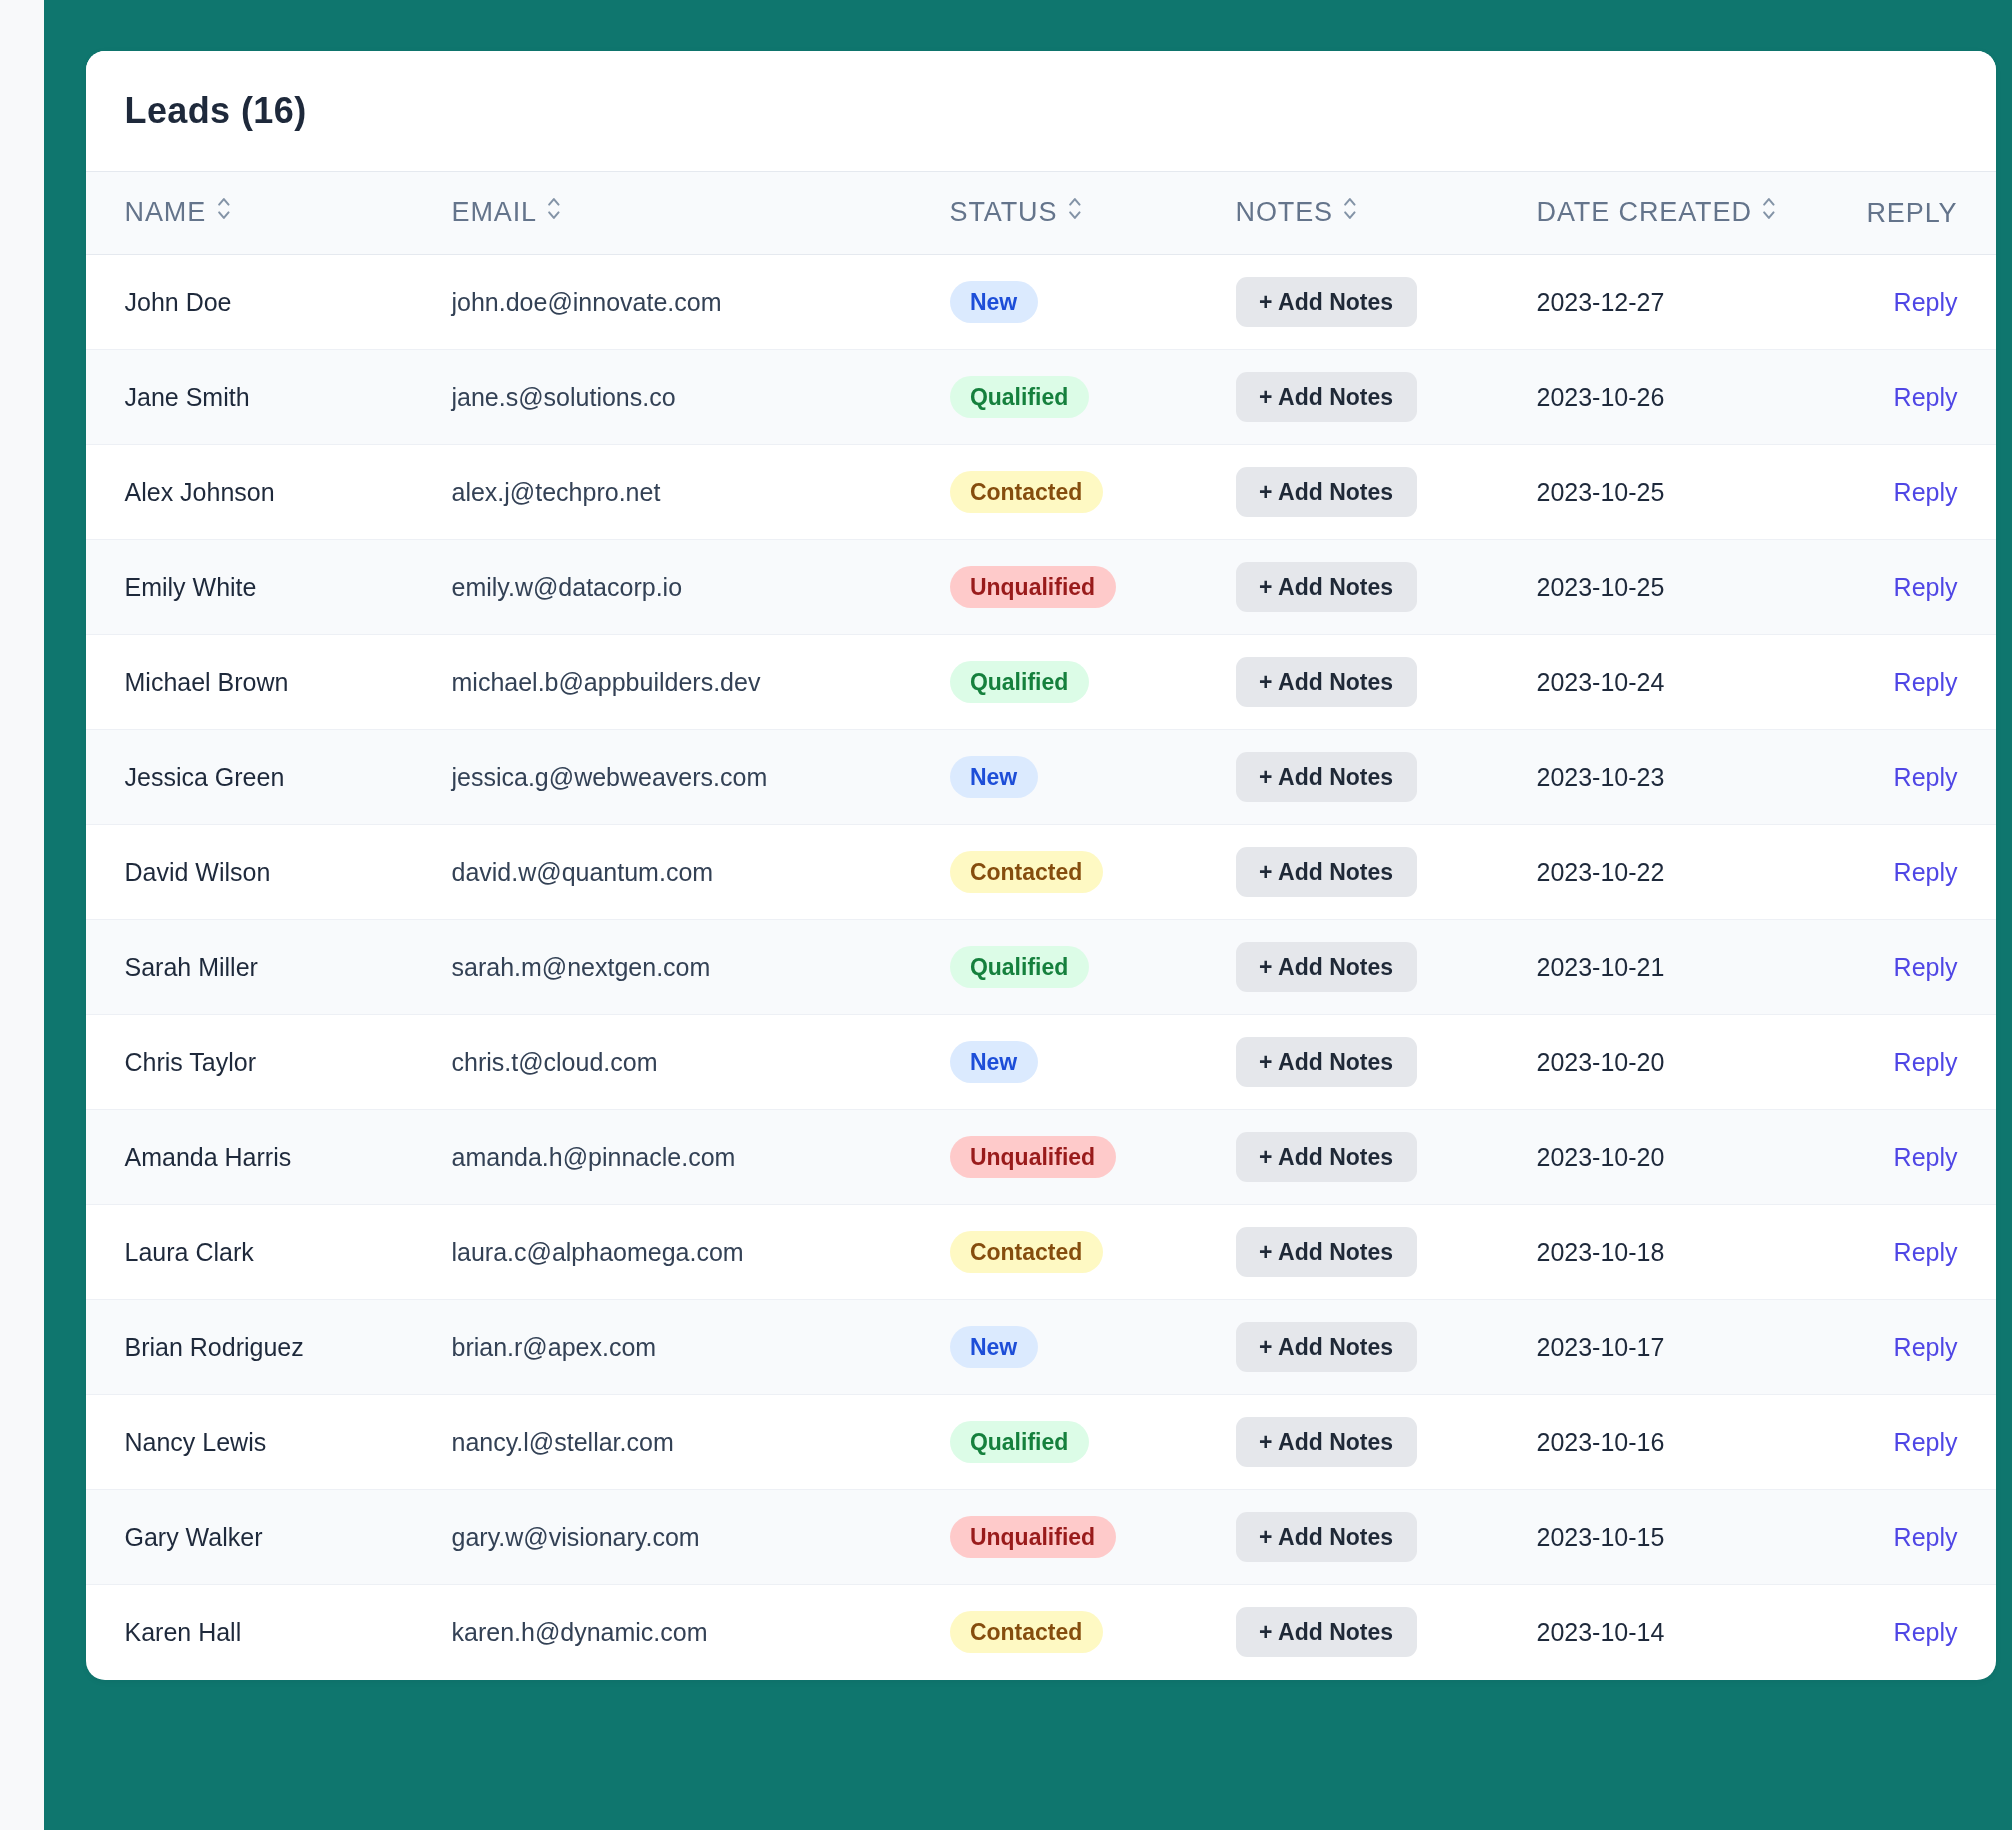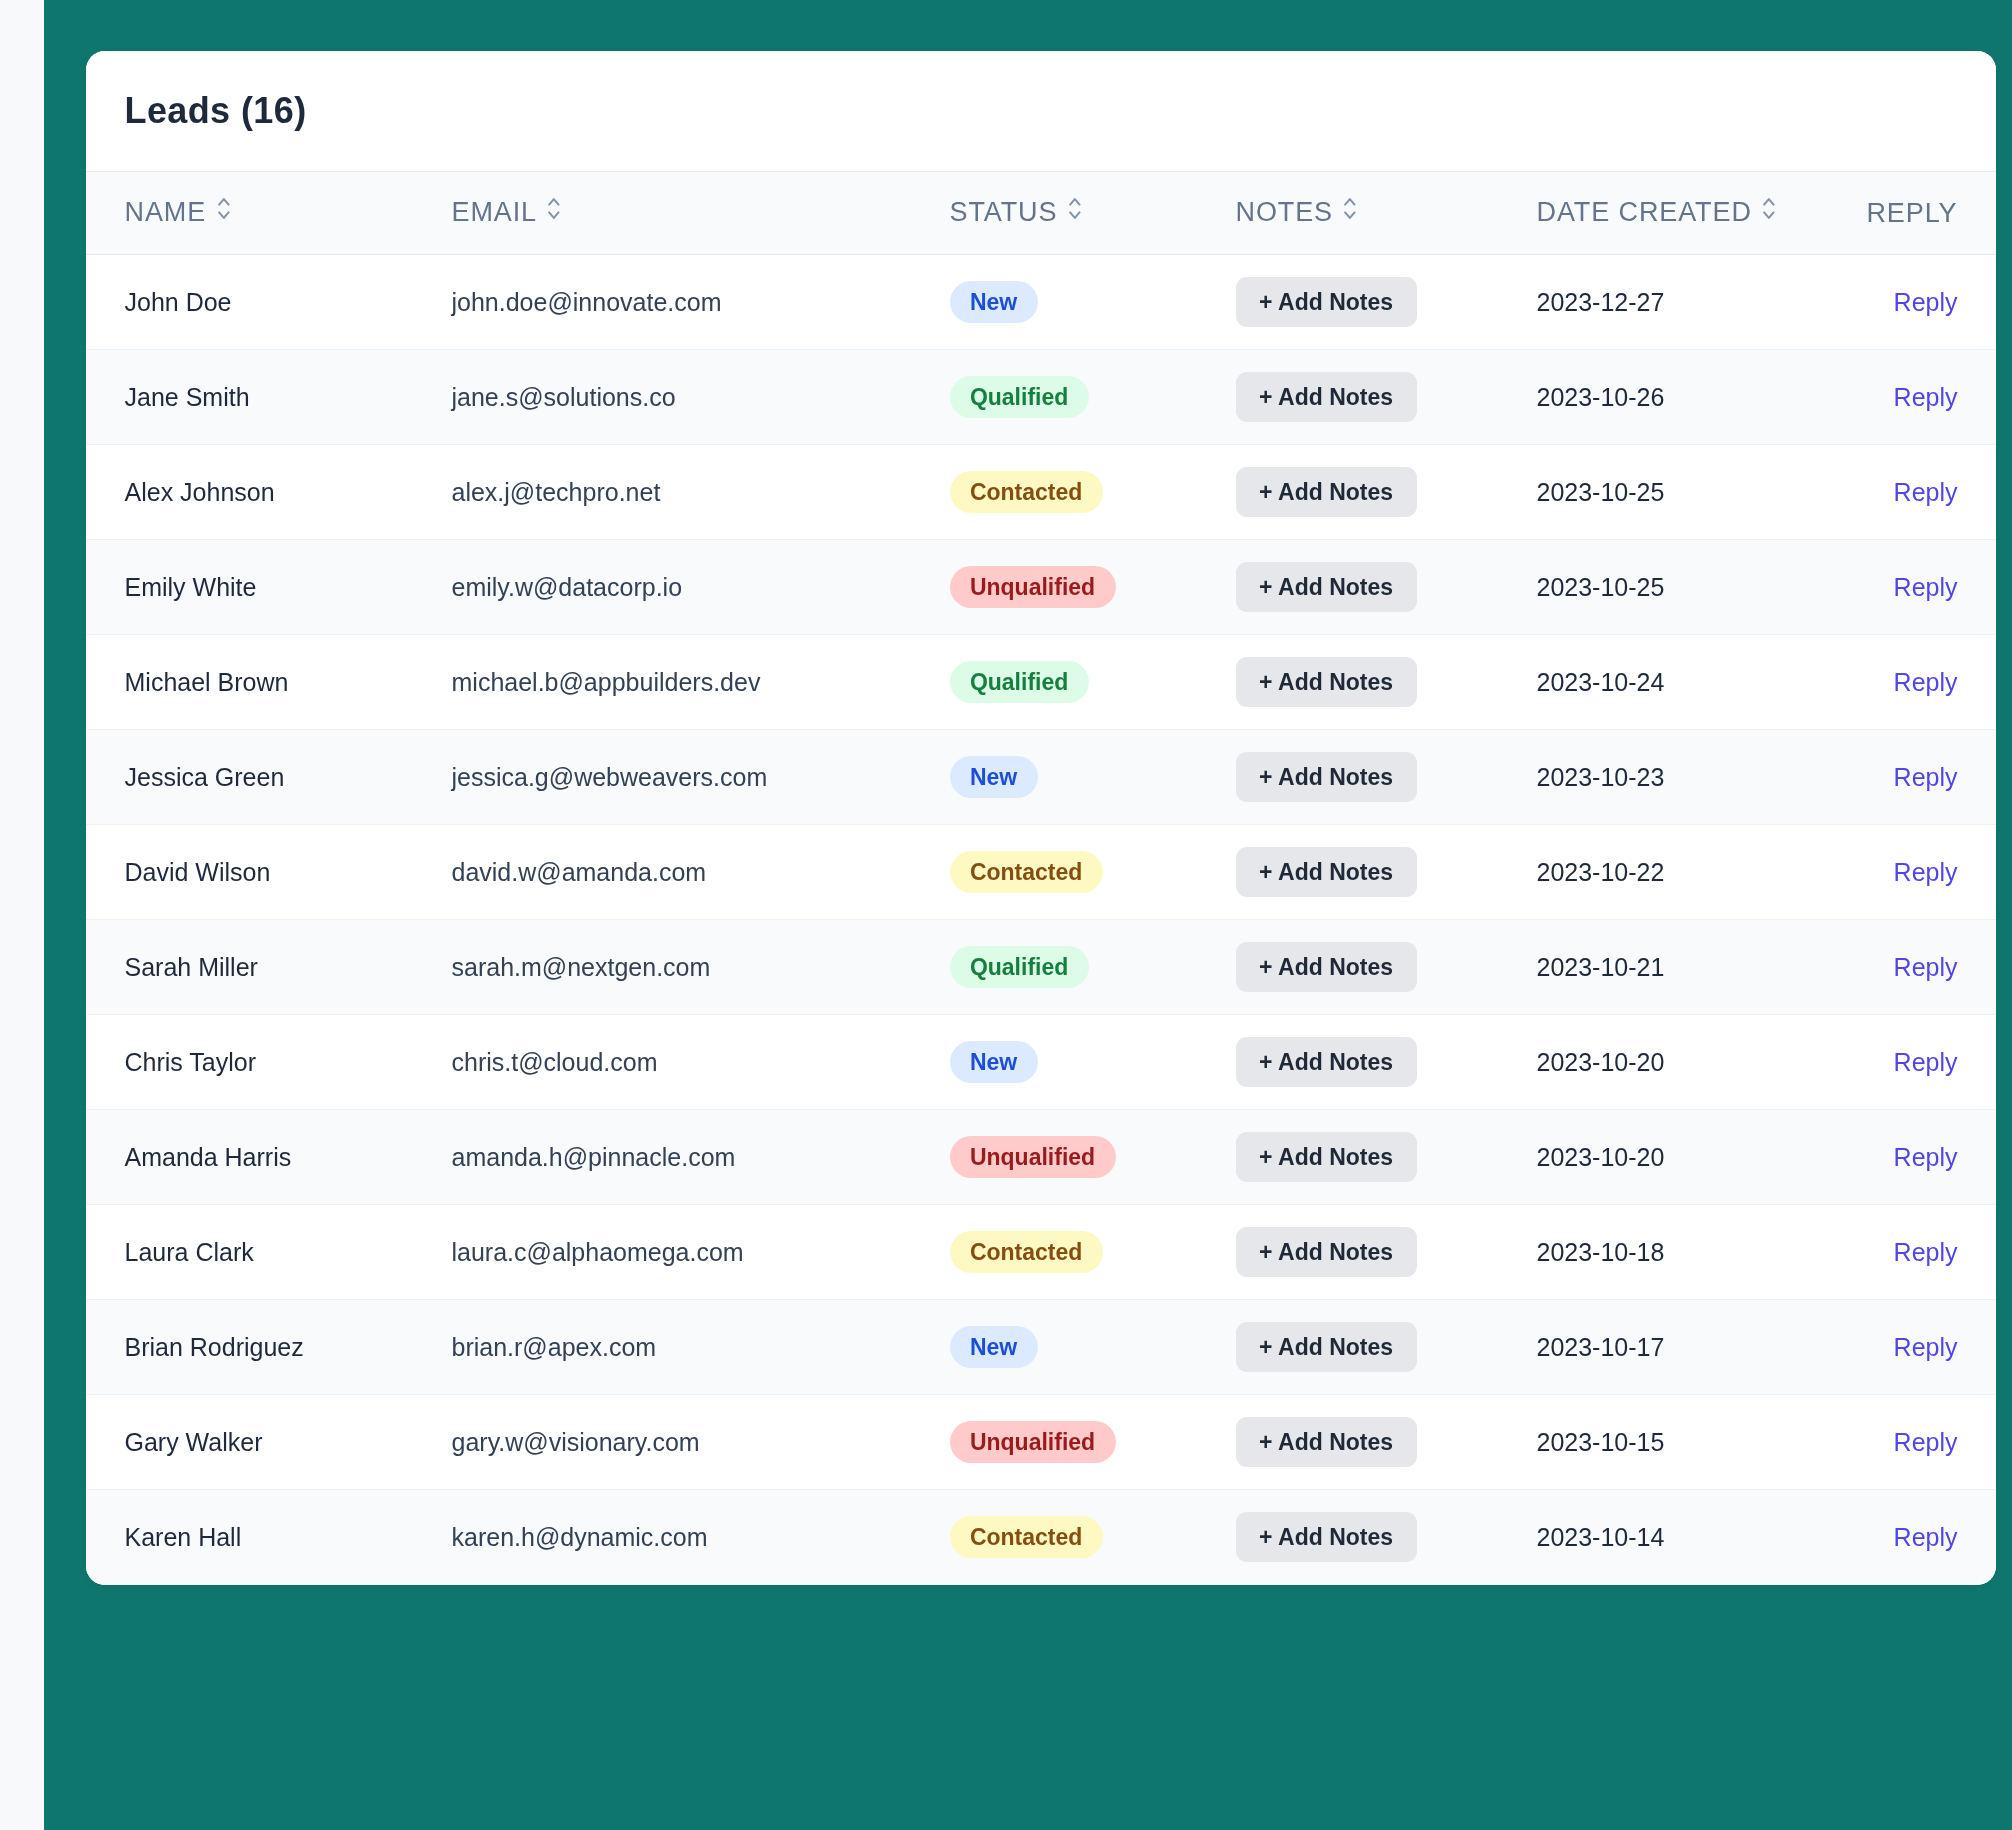--- a/index.html
+++ b/index.html
@@ -262,21 +262,21 @@
       <button class="add-notes-btn">+ Add Notes</button>
     </td>
     <td>2023-10-23</td>
     <td>
       <a class="reply-link">Reply</a>
     </td>
   </tr>
 
   <tr>
     <td>David Wilson</td>
-    <td class="email-cell">david.w@amanda.com</td>
+    <td class="email-cell">david.w@quantum.com</td>
     <td>
       <span class="status-badge" style="background: rgb(254, 249, 195); color: rgb(133, 77, 14);">Contacted</span>
     </td>
     <td>
       <button class="add-notes-btn">+ Add Notes</button>
     </td>
     <td>2023-10-22</td>
     <td>
       <a class="reply-link">Reply</a>
     </td>
@@ -351,20 +351,34 @@
     </td>
     <td>
       <button class="add-notes-btn">+ Add Notes</button>
     </td>
     <td>2023-10-17</td>
     <td>
       <a class="reply-link">Reply</a>
     </td>
   </tr>
 
+  <tr>
+    <td>Nancy Lewis</td>
+    <td class="email-cell">nancy.l@stellar.com</td>
+    <td>
+      <span class="status-badge" style="background: rgb(220, 252, 231); color: rgb(21, 128, 61);">Qualified</span>
+    </td>
+    <td>
+      <button class="add-notes-btn">+ Add Notes</button>
+    </td>
+    <td>2023-10-16</td>
+    <td>
+      <a class="reply-link">Reply</a>
+    </td>
+  </tr>
 
   <tr>
     <td>Gary Walker</td>
     <td class="email-cell">gary.w@visionary.com</td>
     <td>
       <span class="status-badge" style="background: rgb(254, 202, 202); color: rgb(153, 27, 27);">Unqualified</span>
     </td>
     <td>
       <button class="add-notes-btn">+ Add Notes</button>
     </td>

